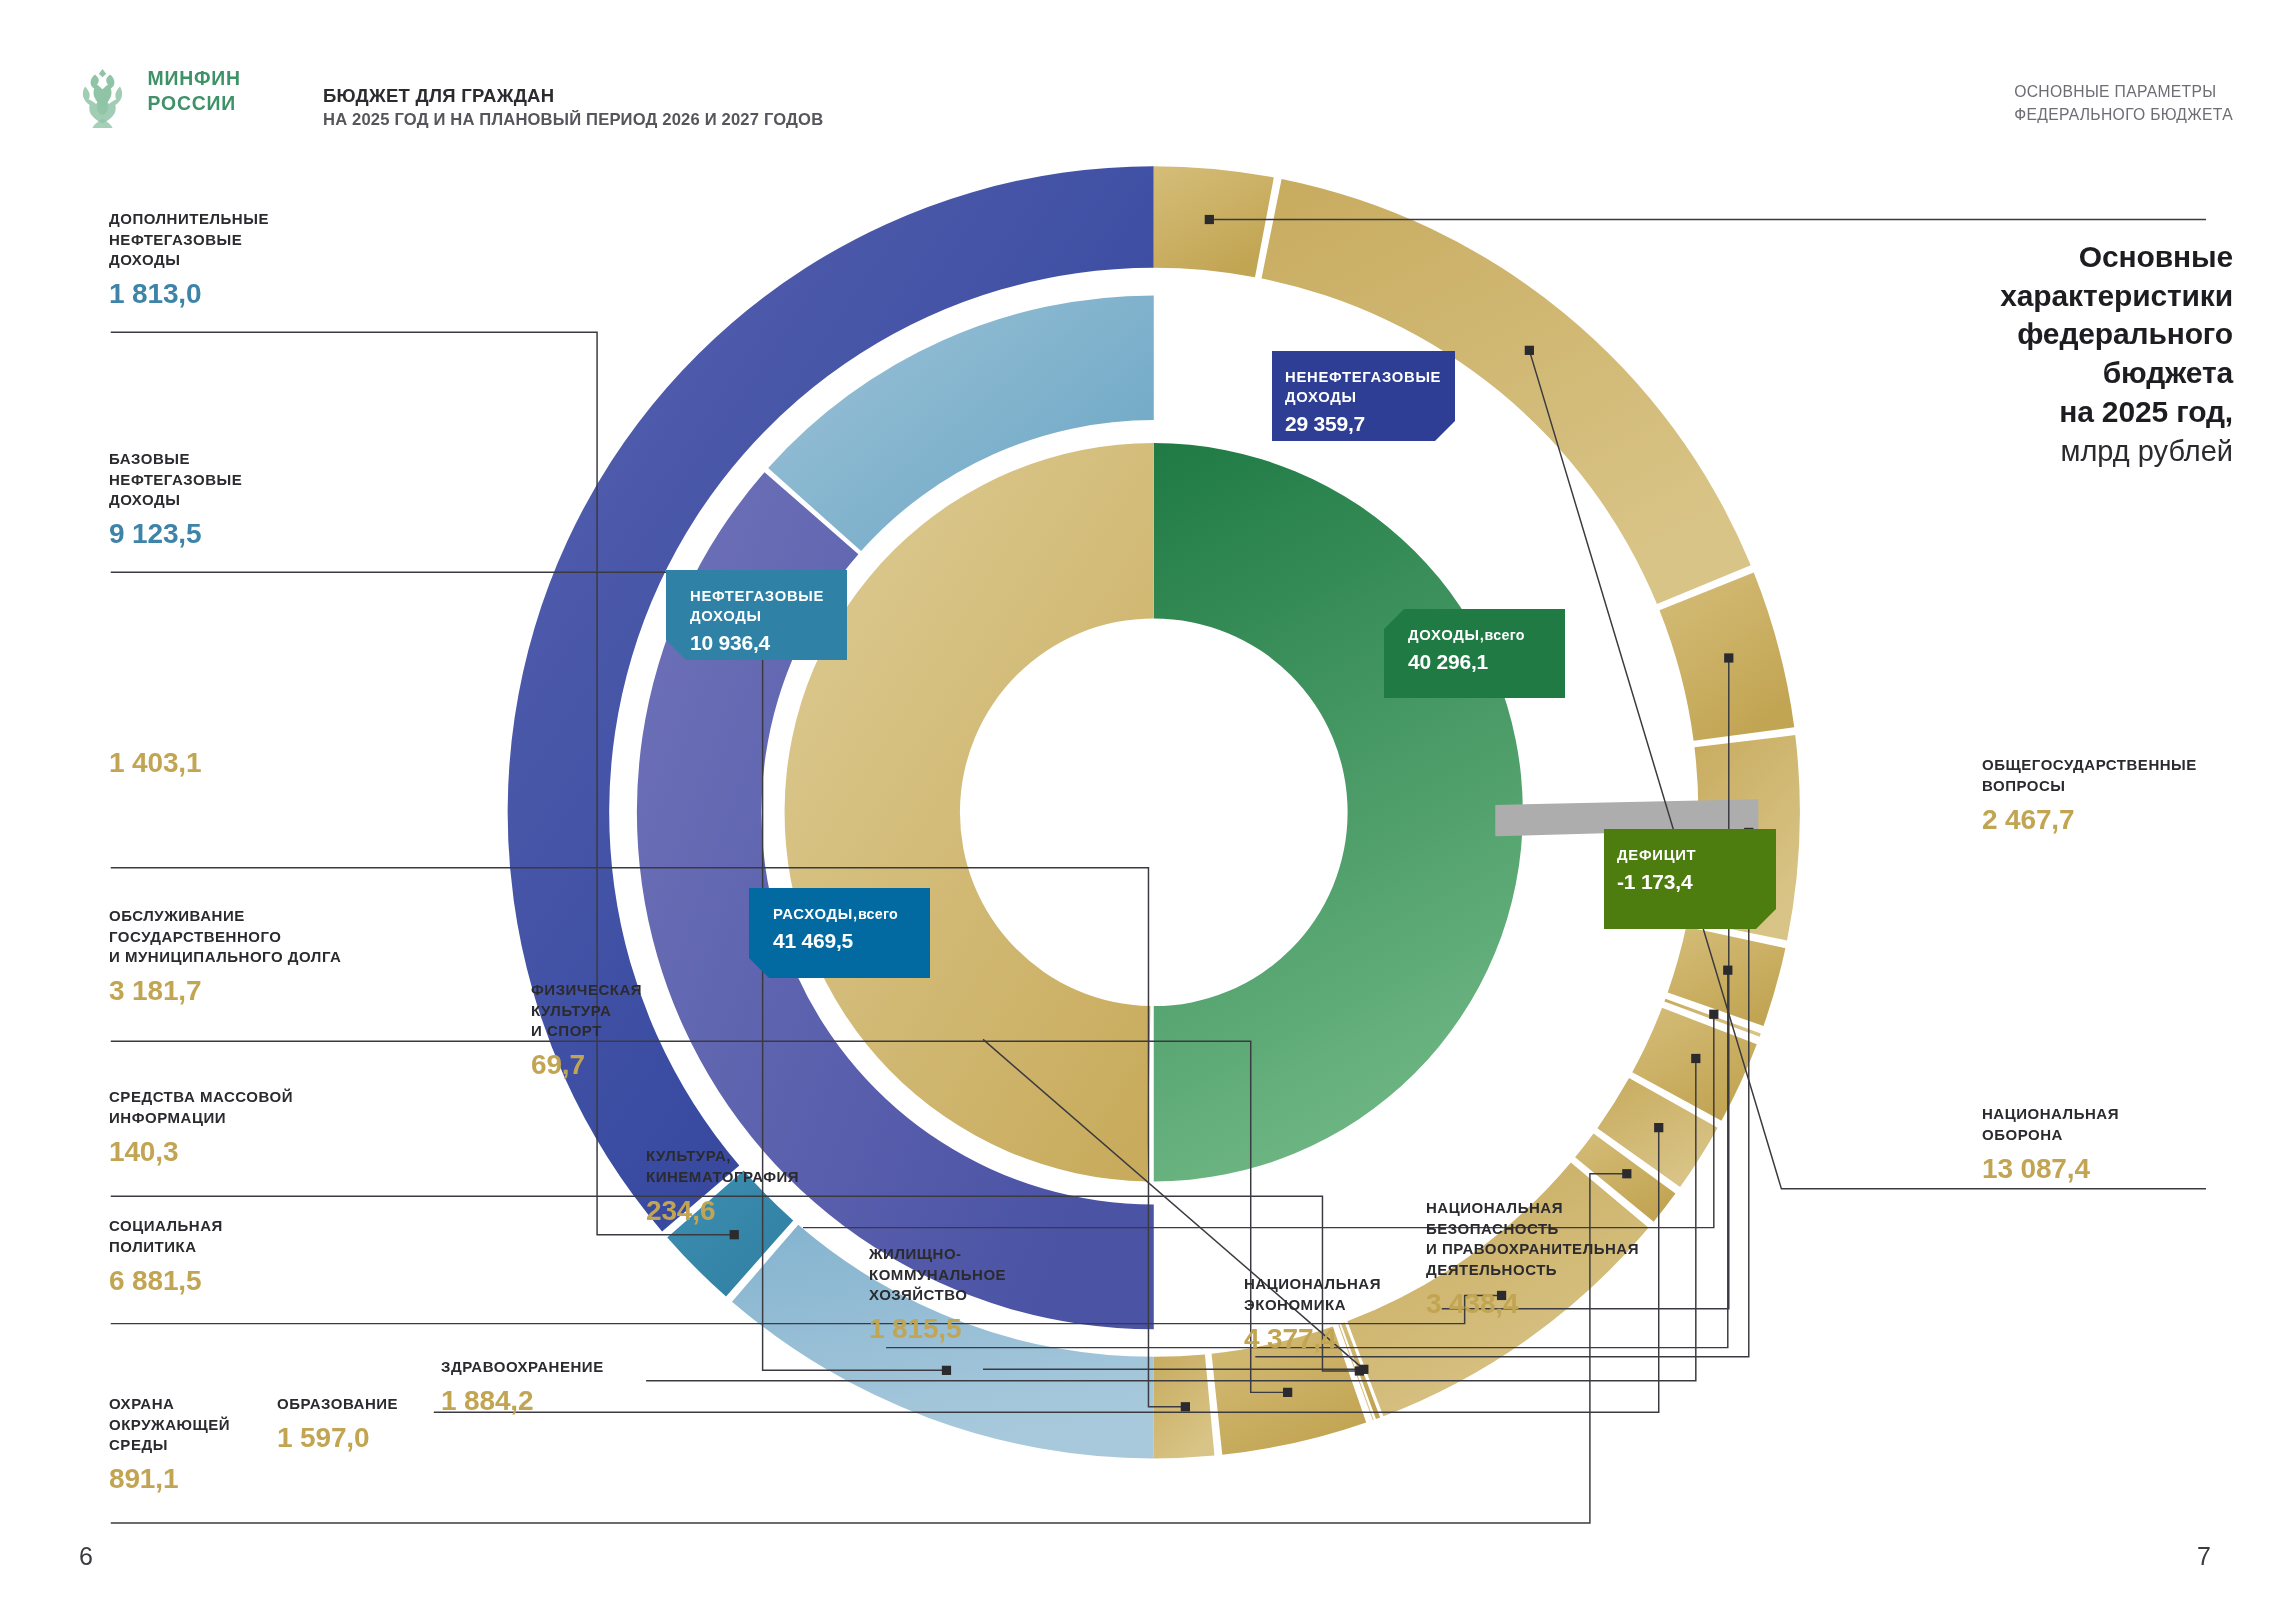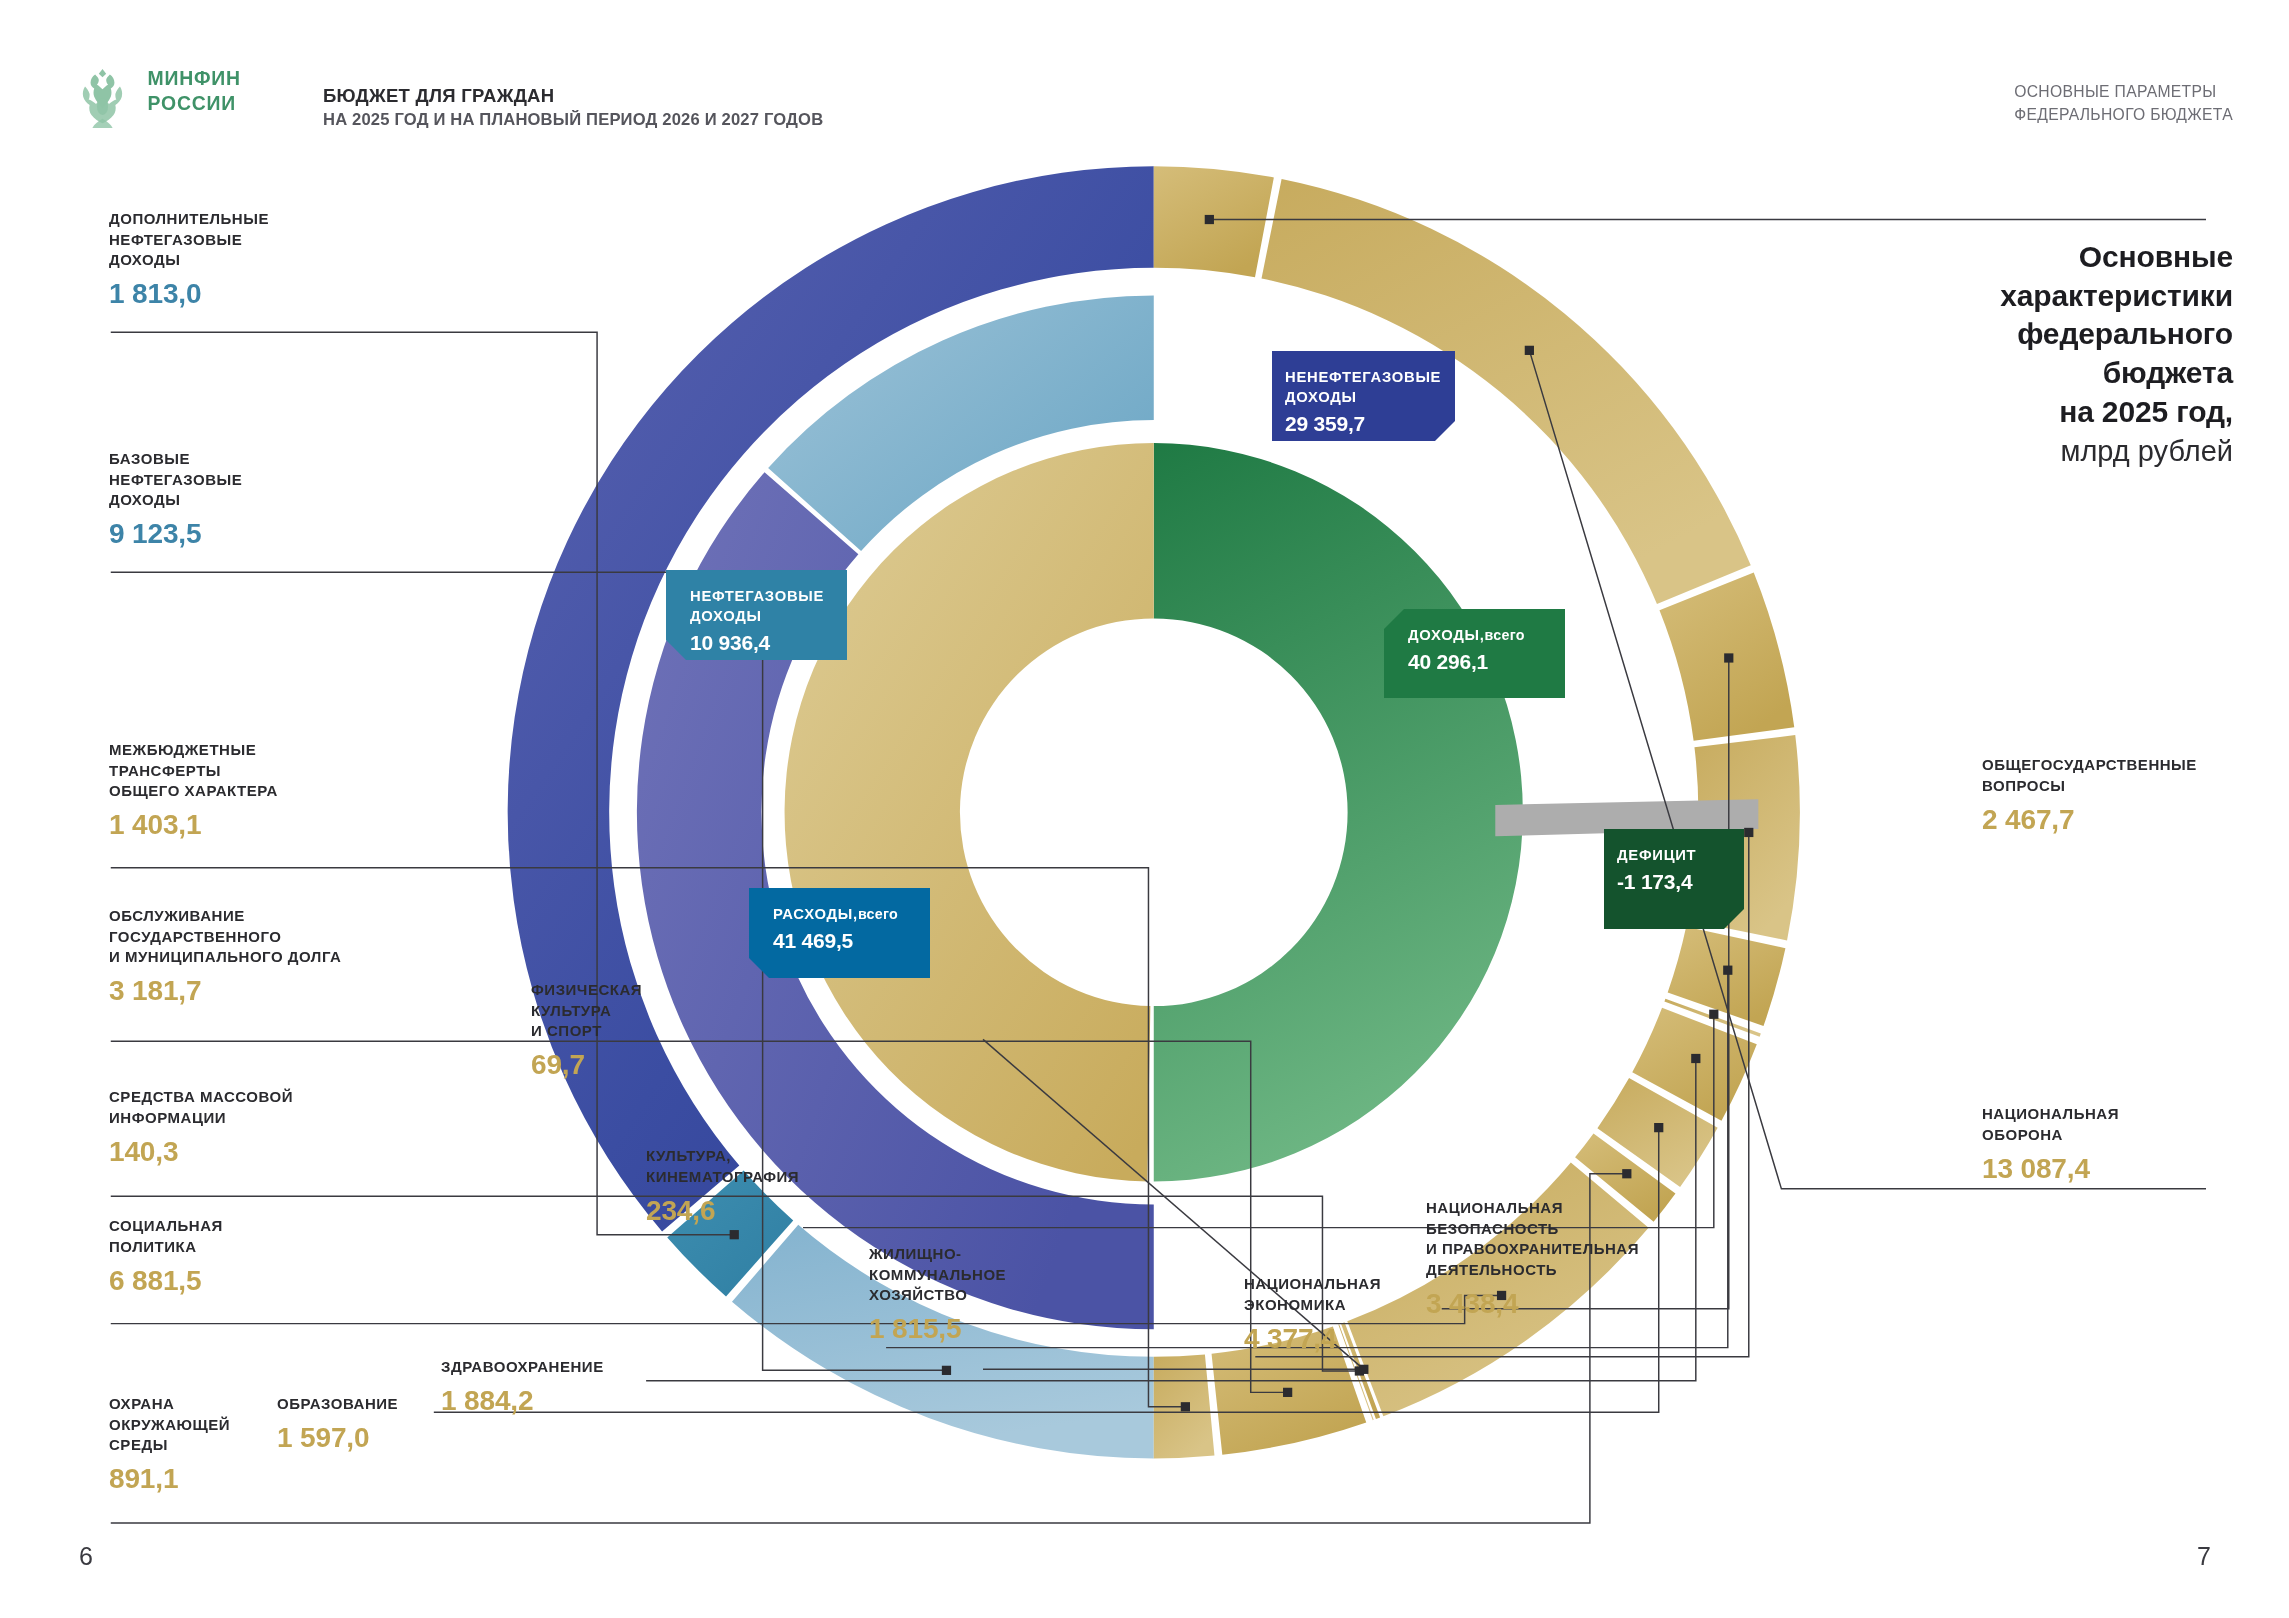--- a/index.html
+++ b/index.html
@@ -205,23 +205,20 @@
 ДОХОДЫ</div>
   <div class="val v-blue">1 813,0</div>
 </div>
 <div class="lbl" style="left:109px;top:449px;width:277px">
   <div class="cap">БАЗОВЫЕ
 НЕФТЕГАЗОВЫЕ
 ДОХОДЫ</div>
   <div class="val v-blue">9 123,5</div>
 </div>
 <div class="lbl" style="left:109px;top:740px;width:295px">
-  <div class="cap">МЕЖБЮДЖЕТНЫЕ
-ТРАНСФЕРТЫ
-ОБЩЕГО ХАРАКТЕРА</div>
   <div class="val v-gold">1 403,1</div>
 </div>
 <div class="lbl" style="left:109px;top:906px;width:305px">
   <div class="cap">ОБСЛУЖИВАНИЕ
 ГОСУДАРСТВЕННОГО
 И МУНИЦИПАЛЬНОГО ДОЛГА</div>
   <div class="val v-gold">3 181,7</div>
 </div>
 <div class="lbl" style="left:109px;top:1087px;width:295px">
   <div class="cap">СРЕДСТВА МАССОВОЙ
@@ -302,17 +299,17 @@
 <div class="callout notch-tl" style="left:1384px;top:609px;width:181px;height:89px;background:#1f7a44">
   <div class="c-cap"><span>ДОХОДЫ,</span><span class="lower">всего</span></div>
   <div class="c-val">40 296,1</div>
 </div>
 
 <div class="callout notch-bl" style="left:749px;top:888px;width:181px;height:90px;background:#0369a1">
   <div class="c-cap"><span>РАСХОДЫ,</span><span class="lower">всего</span></div>
   <div class="c-val">41 469,5</div>
 </div>
 
-<div class="callout notch-br" style="left:1604px;top:829px;width:140px;height:100px;background:#14532d">
+<div class="callout notch-br" style="left:1604px;top:829px;width:172px;height:100px;background:#4d7c0f">
   <div class="c-cap">ДЕФИЦИТ</div>
   <div class="c-val">-1 173,4</div>
 </div>
 
 
 </body></html>

